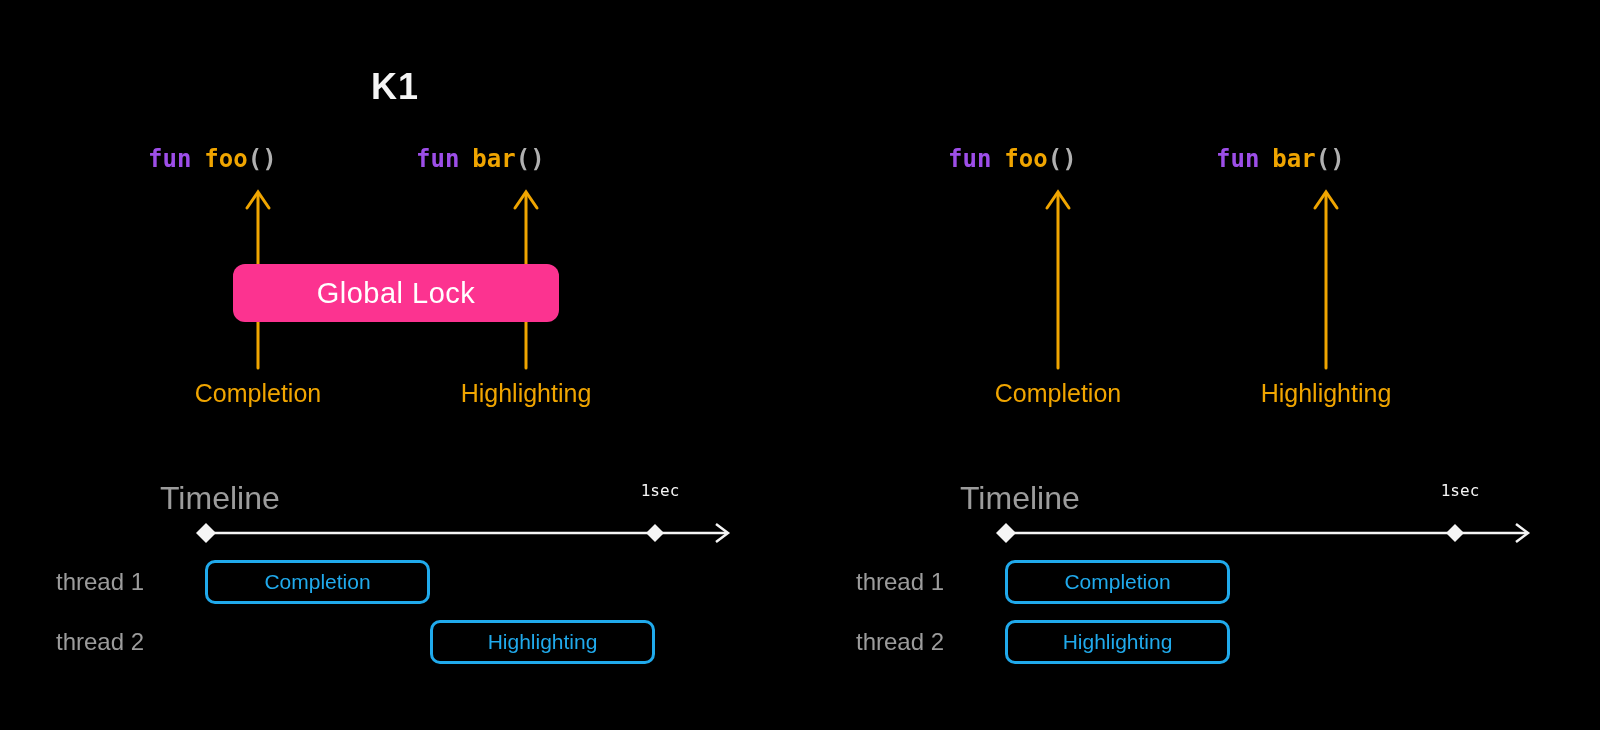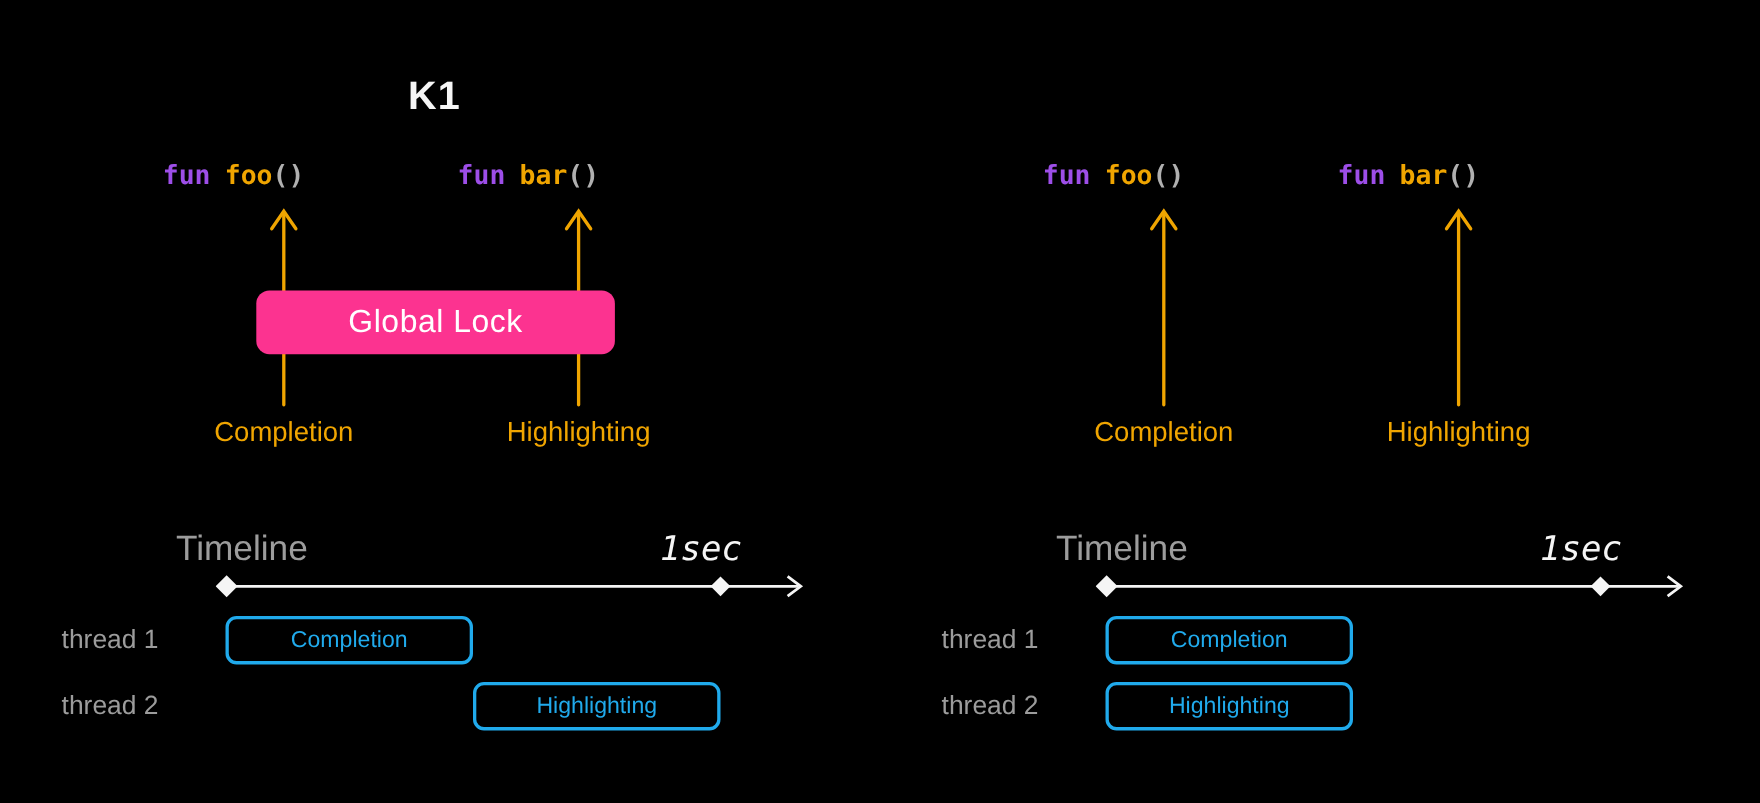--- a/index.html
+++ b/index.html
@@ -42,22 +42,22 @@
   .fn-label {
     position: absolute; top: 379px; width: 220px; text-align: center;
     color: var(--accent-orange); font-size: 25px;
   }
 
   .tl-label {
     position: absolute; left: 160px; top: 480px;
     color: var(--muted-gray); font-size: 32px;
   }
   .sec-label {
-    position: absolute; left: 600px; top: 481px; width: 120px; 
-    color: var(--title-white); font-family: "DejaVu Sans Mono", monospace; font-size: 31px; font-style: italic;
+    position: absolute; left: 600px; top: 481px; width: 120px; text-align: center;
+    color: var(--title-white); font-family: "DejaVu Sans Mono", monospace; font-size: 16px;
   }
   .tl-axis { position: absolute; left: 196px; top: 520px; }
   .tl-line { stroke: var(--title-white); stroke-width: 2.5; }
   .tl-head { stroke: var(--title-white); stroke-width: 2.5; fill: none; }
   .tl-diamond { fill: var(--title-white); }
 
   .thread-row { position: absolute; left: 0; width: 800px; height: 48px; padding-left: 44px; }
   .thread-label {
     position: absolute; left: 56px; top: 0; height: 48px;
     display: flex; align-items: center;

